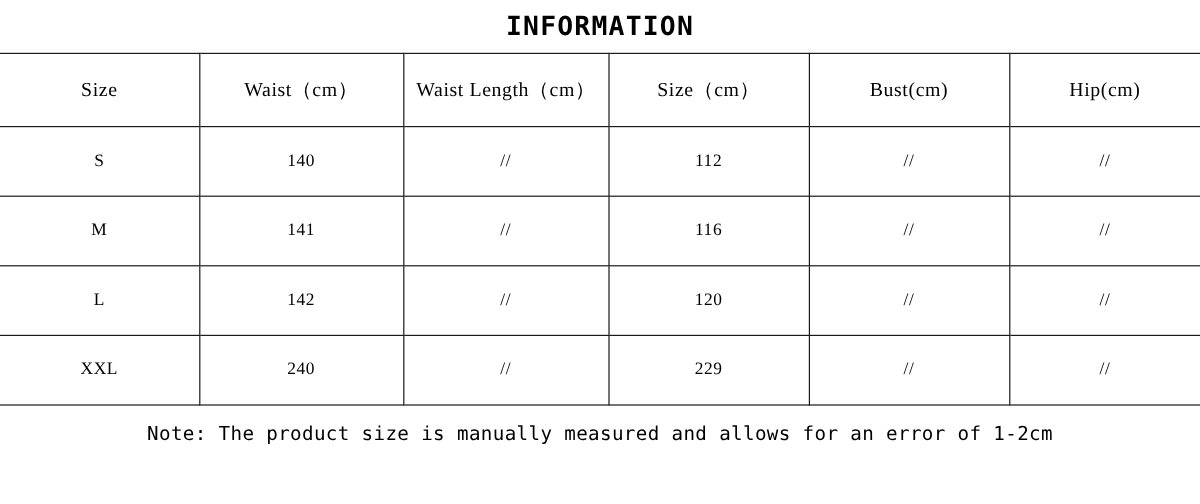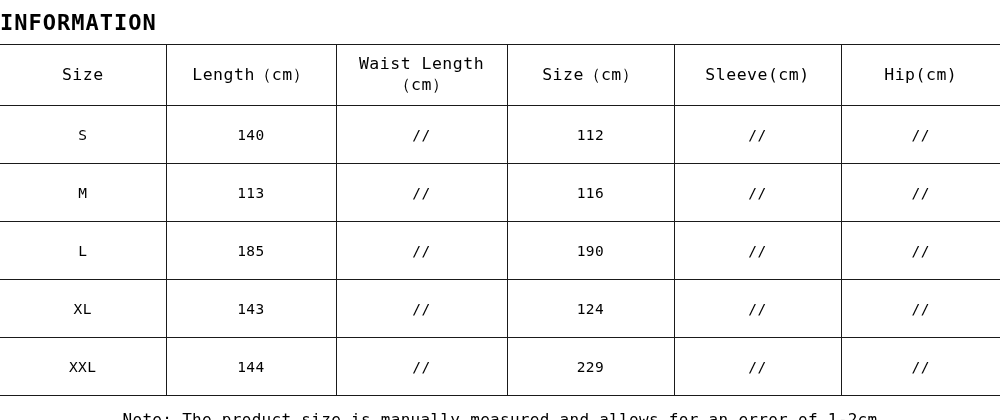--- a/index.html
+++ b/index.html
@@ -16,31 +16,33 @@
   }
   .page {
     position: relative;
     width: 1000px;
     height: 420px;
     box-sizing: border-box;
     display: flex;
     flex-direction: column;
   }
   .title {
+    text-align: center;
     font-size: 22px;
     font-weight: bold;
     letter-spacing: 1px;
     padding-top: 12px;
     padding-bottom: 10px;
     line-height: 1;
   }
   table.size-table {
     width: 1000px;
     border-collapse: collapse;
     table-layout: fixed;
+    font-family: Liberation Serif, serif;
   }
   table.size-table th,
   table.size-table td {
     border: 1px solid #1a1a1a;
     text-align: center;
     vertical-align: middle;
     font-weight: normal;
   }
   table.size-table th {
     font-size: 16.5px;
@@ -87,63 +89,55 @@
       <col class="col-size">
       <col class="col-length">
       <col class="col-sleeve">
       <col class="col-bust">
       <col class="col-waist">
       <col class="col-hip">
     </colgroup>
     <thead>
       <tr>
         <th>Size</th>
-        <th>Length（cm）</th>
+        <th>Waist（cm）</th>
         <th>Waist Length（cm）</th>
         <th>Size（cm）</th>
-        <th>Sleeve(cm)</th>
+        <th>Bust(cm)</th>
         <th>Hip(cm)</th>
       </tr>
     </thead>
     <tbody>
       <tr>
         <td>S</td>
         <td>140</td>
         <td>//</td>
         <td>112</td>
         <td>//</td>
         <td>//</td>
       </tr>
       <tr>
         <td>M</td>
-        <td>113</td>
+        <td>141</td>
         <td>//</td>
         <td>116</td>
         <td>//</td>
         <td>//</td>
       </tr>
       <tr>
         <td>L</td>
-        <td>185</td>
+        <td>142</td>
         <td>//</td>
-        <td>190</td>
-        <td>//</td>
-        <td>//</td>
-      </tr>
-      <tr>
-        <td>XL</td>
-        <td>143</td>
-        <td>//</td>
-        <td>124</td>
+        <td>120</td>
         <td>//</td>
         <td>//</td>
       </tr>
       <tr>
         <td>XXL</td>
-        <td>144</td>
+        <td>240</td>
         <td>//</td>
         <td>229</td>
         <td>//</td>
         <td>//</td>
       </tr>
     </tbody>
   </table>
 
   <div class="note">Note: The product size is manually measured and allows for an error of 1-2cm</div>
 

